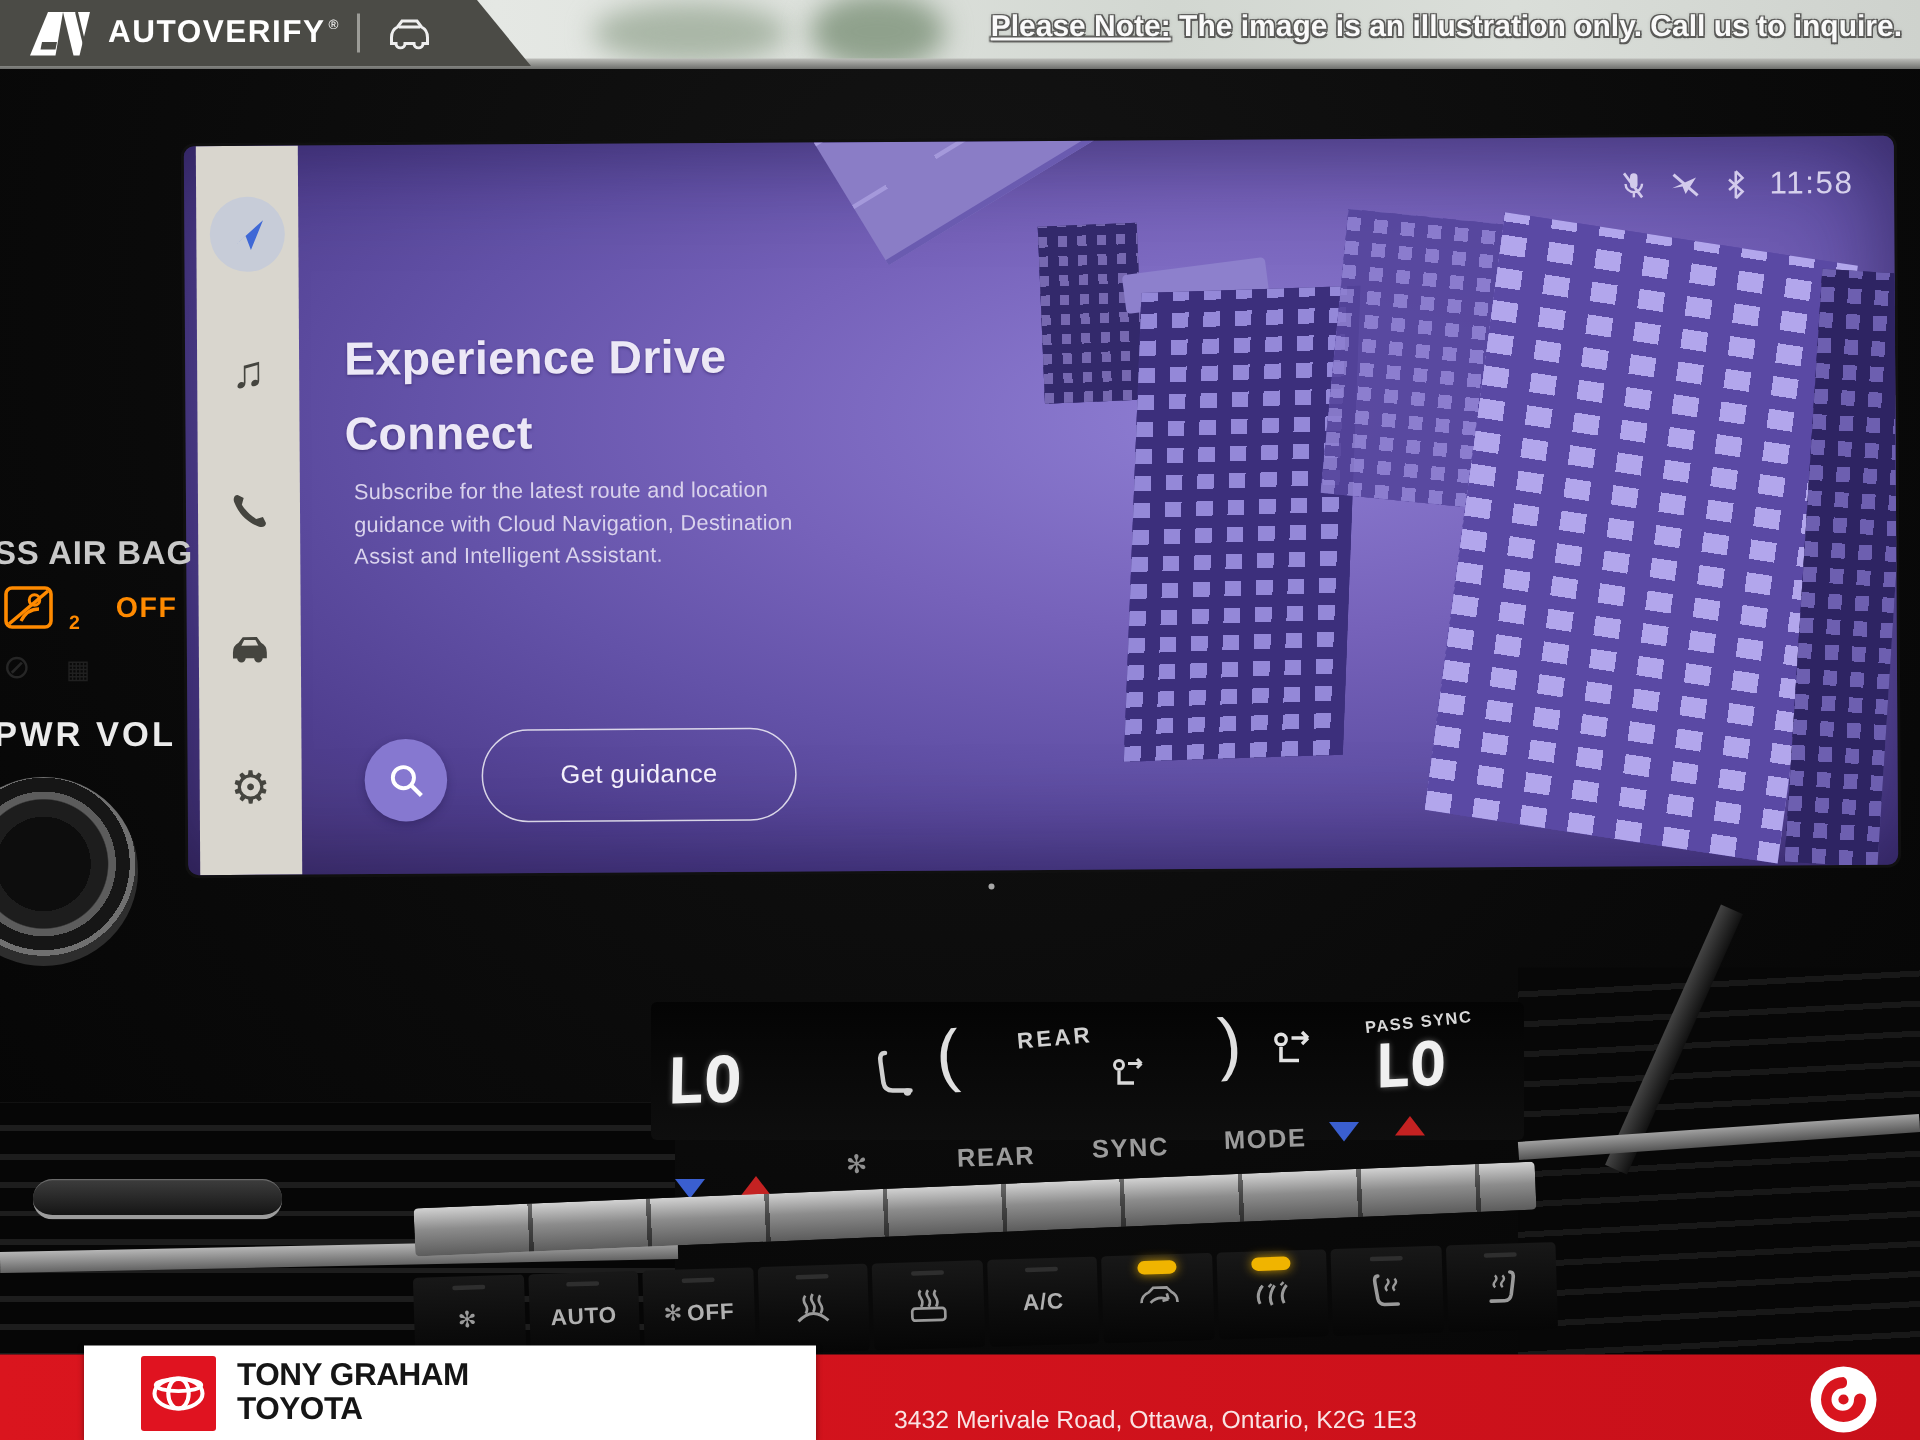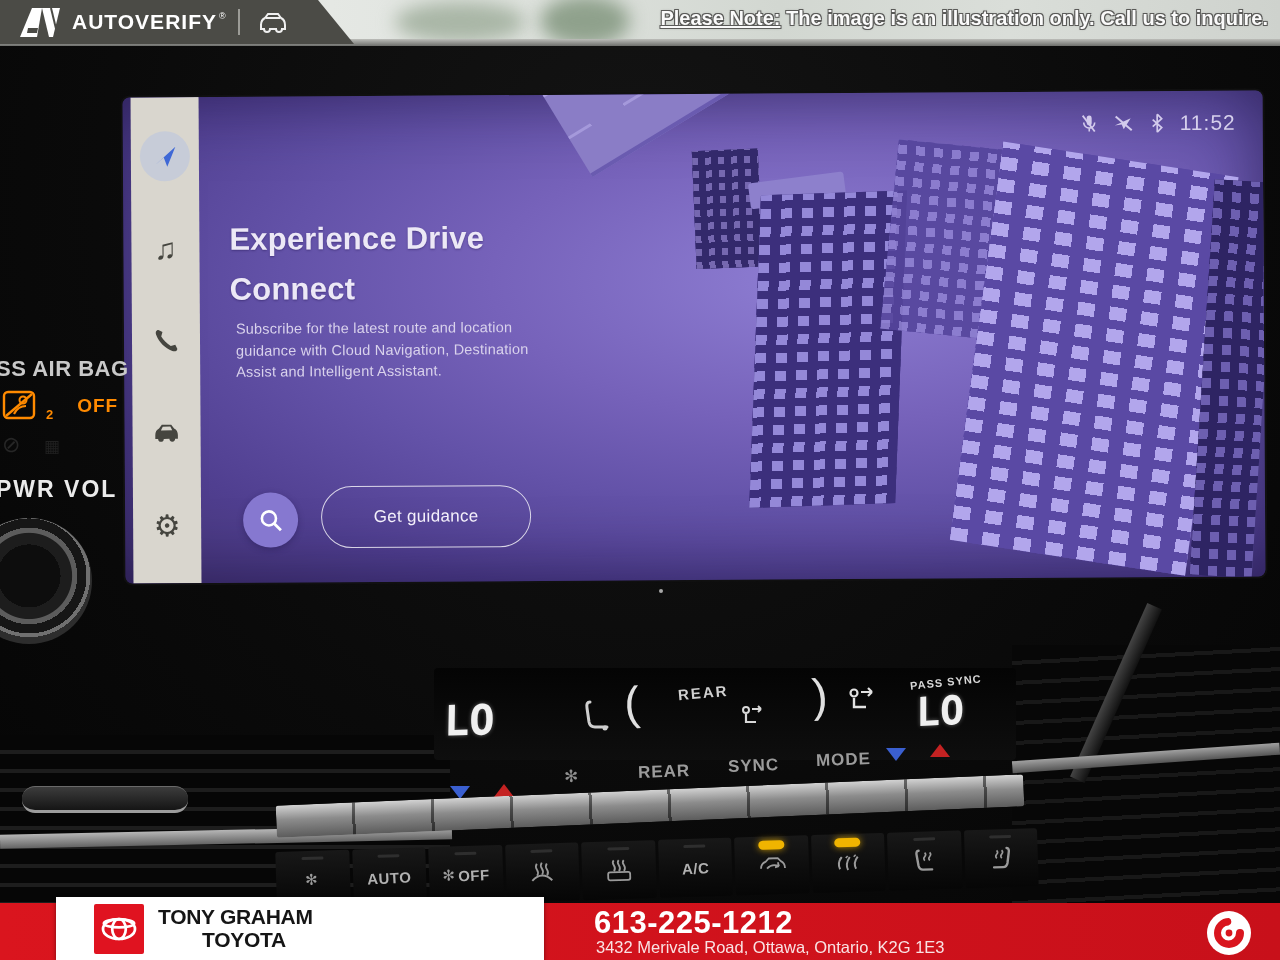--- a/index.html
+++ b/index.html
@@ -150,21 +150,21 @@
     background:#f0b400;box-shadow:0 0 7px rgba(240,180,0,.8);}
 
   
   .footer-red{left:0;top:903px;width:1280px;height:57px;background:linear-gradient(90deg,#da151e,#c8101a);}
   .dealer-card{left:56px;top:897px;width:488px;height:63px;background:#fff;box-shadow:0 1px 4px rgba(0,0,0,.45);
     display:flex;align-items:center;}
   .toy-sq{width:50px;height:50px;background:#e01320;border-radius:2px;margin-left:38px;
     display:flex;align-items:center;justify-content:center;}
   .dealer-name{margin-left:14px;color:#151515;font-weight:800;line-height:1.05;}
   .dealer-name .l1{font-size:21px;letter-spacing:-.3px;}
-  .dealer-name .l2{font-size:21px;letter-spacing:-.3px;margin-left:44px;}
+  .dealer-name .l2{font-size:21px;letter-spacing:-.3px;}
   .phone{left:594px;top:905px;color:#fff;font-size:31px;font-weight:bold;letter-spacing:.5px;}
   .address{left:596px;top:938px;color:rgba(255,255,255,.88);font-size:16.5px;}
   .emblem{left:1206px;top:910px;width:46px;height:46px;}
 </style>
 </head>
 <body>
 
 <div id="stage">
 
   <div class="abs bg-top">
@@ -238,21 +238,21 @@
         <path d="M3 9 a5.5 5.5 0 0 0 11 0 M8.5 15 v3" stroke="#d3cbec" stroke-width="1.6" fill="none"></path>
         <path d="M2 2 L14 18" stroke="#d3cbec" stroke-width="1.8"></path>
       </svg>
       <svg width="22" height="20" viewBox="0 0 22 20">
         <path d="M2 12 L18 5 L11 16 L9 11 Z" fill="#d3cbec"></path>
         <path d="M3 3 L19 17" stroke="#d3cbec" stroke-width="2"></path>
       </svg>
       <svg width="13" height="20" viewBox="0 0 13 20">
         <path d="M6.5 1 L11 5.5 L2 13.5 M6.5 19 L11 14.5 L2 6.5 M6.5 1 V19" stroke="#d3cbec" stroke-width="1.7" fill="none"></path>
       </svg>
-      <span class="clock">11:52</span>
+      <span class="clock">11:58</span>
     </div>
 
     <div class="headline abs">
       <div>Experience Drive</div>
       <div>Connect</div>
     </div>
     <div class="body-copy abs">Subscribe for the latest route and location guidance with Cloud Navigation, Destination Assist and Intelligent Assistant.</div>
 
     <div class="search-btn abs">
       <svg width="26" height="26" viewBox="0 0 24 24">
@@ -384,21 +384,20 @@
         <ellipse cx="25" cy="25" rx="20" ry="12.5" fill="none" stroke="#fff" stroke-width="3.4"></ellipse>
         <ellipse cx="25" cy="25" rx="8.5" ry="12.5" fill="none" stroke="#fff" stroke-width="3.4"></ellipse>
         <ellipse cx="25" cy="18" rx="19" ry="5" fill="none" stroke="#fff" stroke-width="3.2"></ellipse>
       </svg>
     </div>
     <div class="dealer-name">
       <div class="l1">TONY GRAHAM</div>
       <div class="l2">TOYOTA</div>
     </div>
   </div>
-  <div class="abs phone">613-225-1212</div>
   <div class="abs address">3432 Merivale Road, Ottawa, Ontario, K2G 1E3</div>
   <svg class="abs emblem" viewBox="0 0 46 46">
     <circle cx="23" cy="23" r="22" fill="#fff"></circle>
     <path d="M23 8 a15 15 0 1 0 15 15 a4 4 0 0 0 -8 0 a7.5 7.5 0 1 1 -7.5 -7.5 a4 4 0 0 0 .5 -7.5 Z" fill="#d9151e"></path>
     <circle cx="23" cy="23" r="3.4" fill="#d9151e"></circle>
   </svg>
 
 </div>
 
 </body></html>

